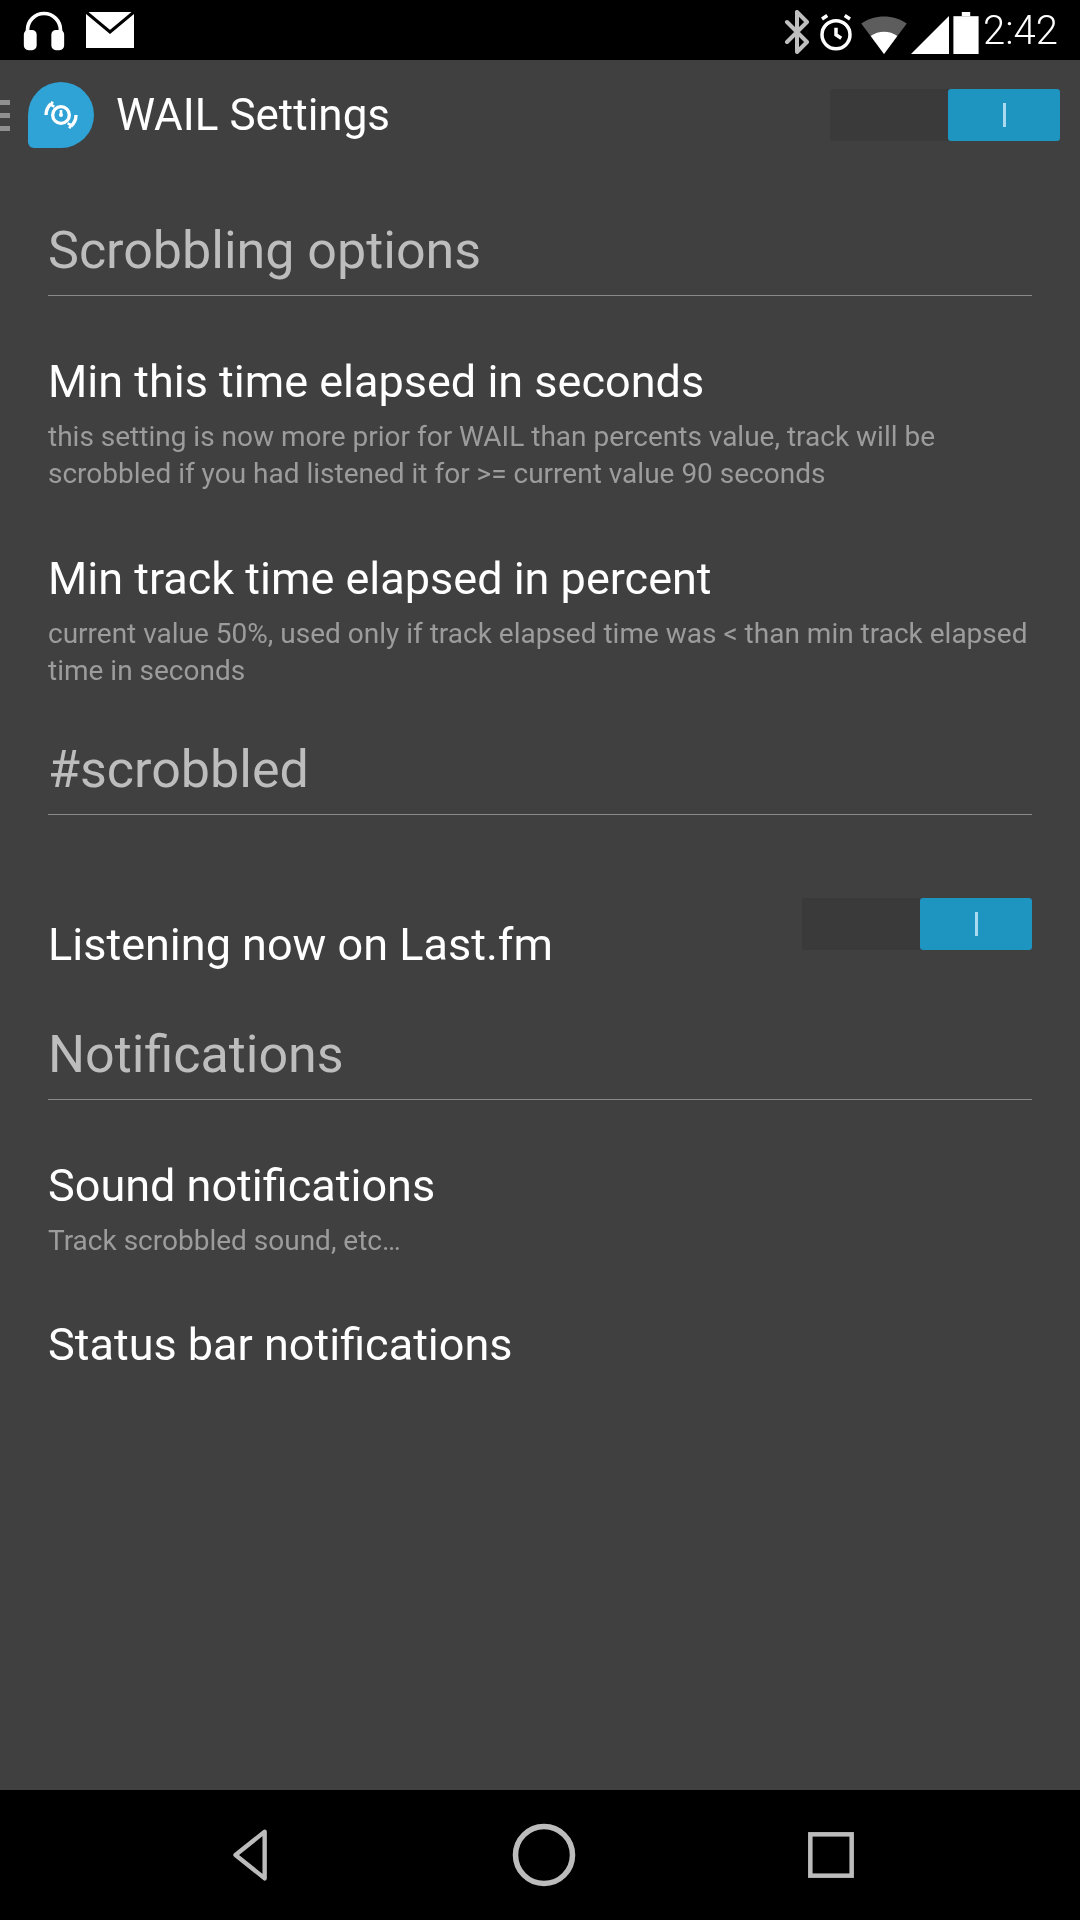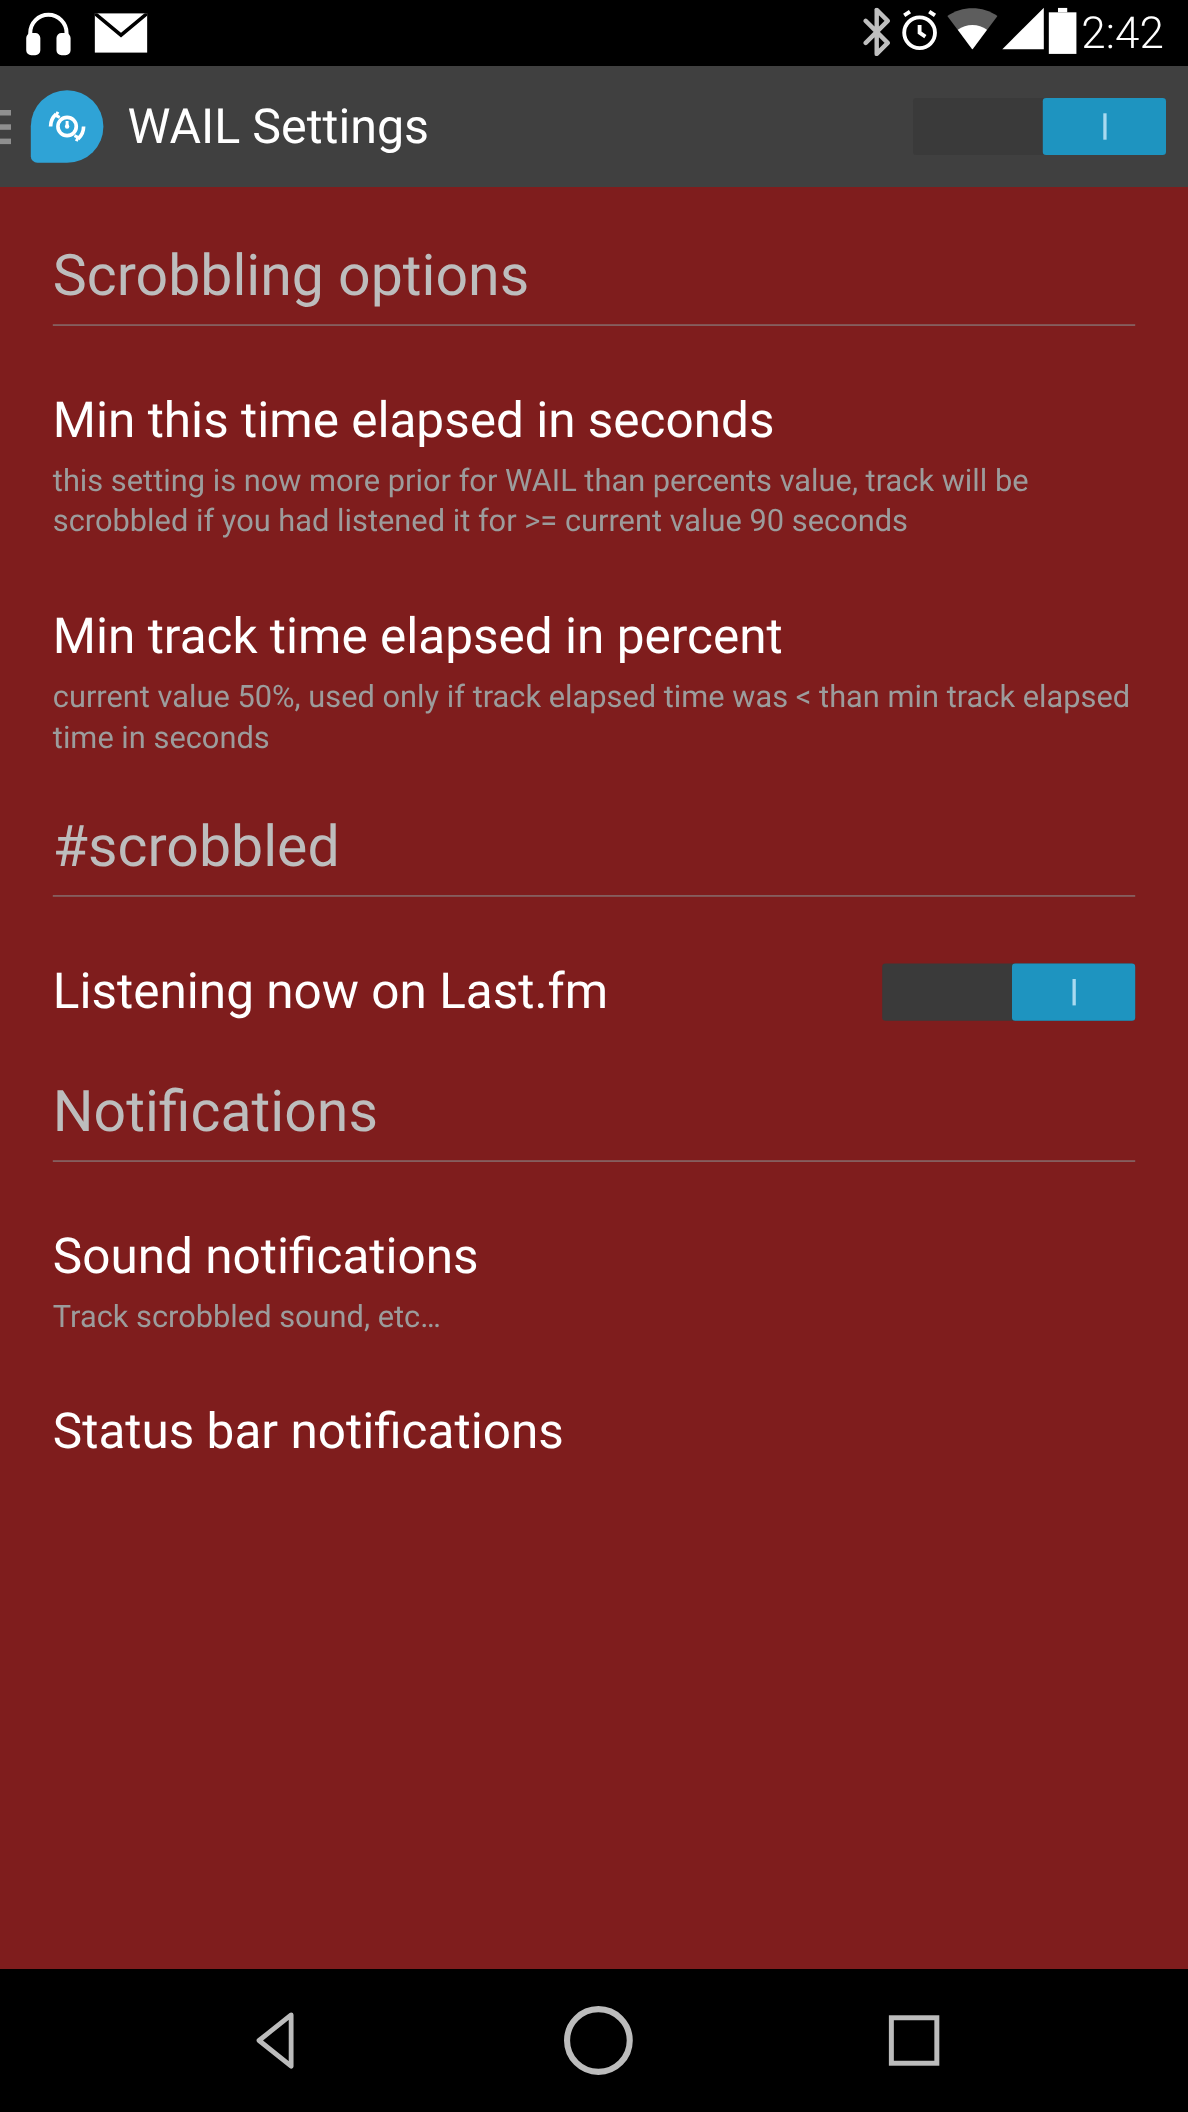--- a/index.html
+++ b/index.html
@@ -31,21 +31,21 @@
     padding: 0 22px;
   }
   .status-left {
     display: flex;
     align-items: center;
     gap: 20px;
   }
   .status-right {
     margin-left: auto;
     display: flex;
-    align-items: flex-start;
+    align-items: flex-end;
     gap: 4px;
   }
   .status-right .clock {
     font-size: 40px;
     font-weight: 300;
   }
   .icon-svg { display: block; }
 
   
   .action-bar {
@@ -110,21 +110,21 @@
   .toggle .knob::after {
     content: "";
     display: block;
     width: 3px;
     height: 24px;
     background: #a9daf0;
   }
 
   
   .content {
-    background: #7f1d1d;
+    background: #404040;
     height: 1620px;
     overflow: hidden;
     padding: 0 48px;
     color: #fff;
   }
   .section-header {
     color: #bdbdbd;
     font-size: 52px;
     font-weight: 400;
     margin-top: 50px;
@@ -144,21 +144,21 @@
     color: #9c9c9c;
     font-size: 28px;
     line-height: 1.33;
     margin-top: 8px;
   }
   .item.withToggle {
     display: flex;
     align-items: center;
     gap: 30px;
   }
-  .item.withToggle .title { flex: 1; }
+  .item.withToggle .title { flex: 1; margin-top: 44px; }
 
   
   .nav-bar {
     position: absolute;
     left: 0;
     right: 0;
     bottom: 0;
     height: 130px;
     background: #000;
     display: flex;

